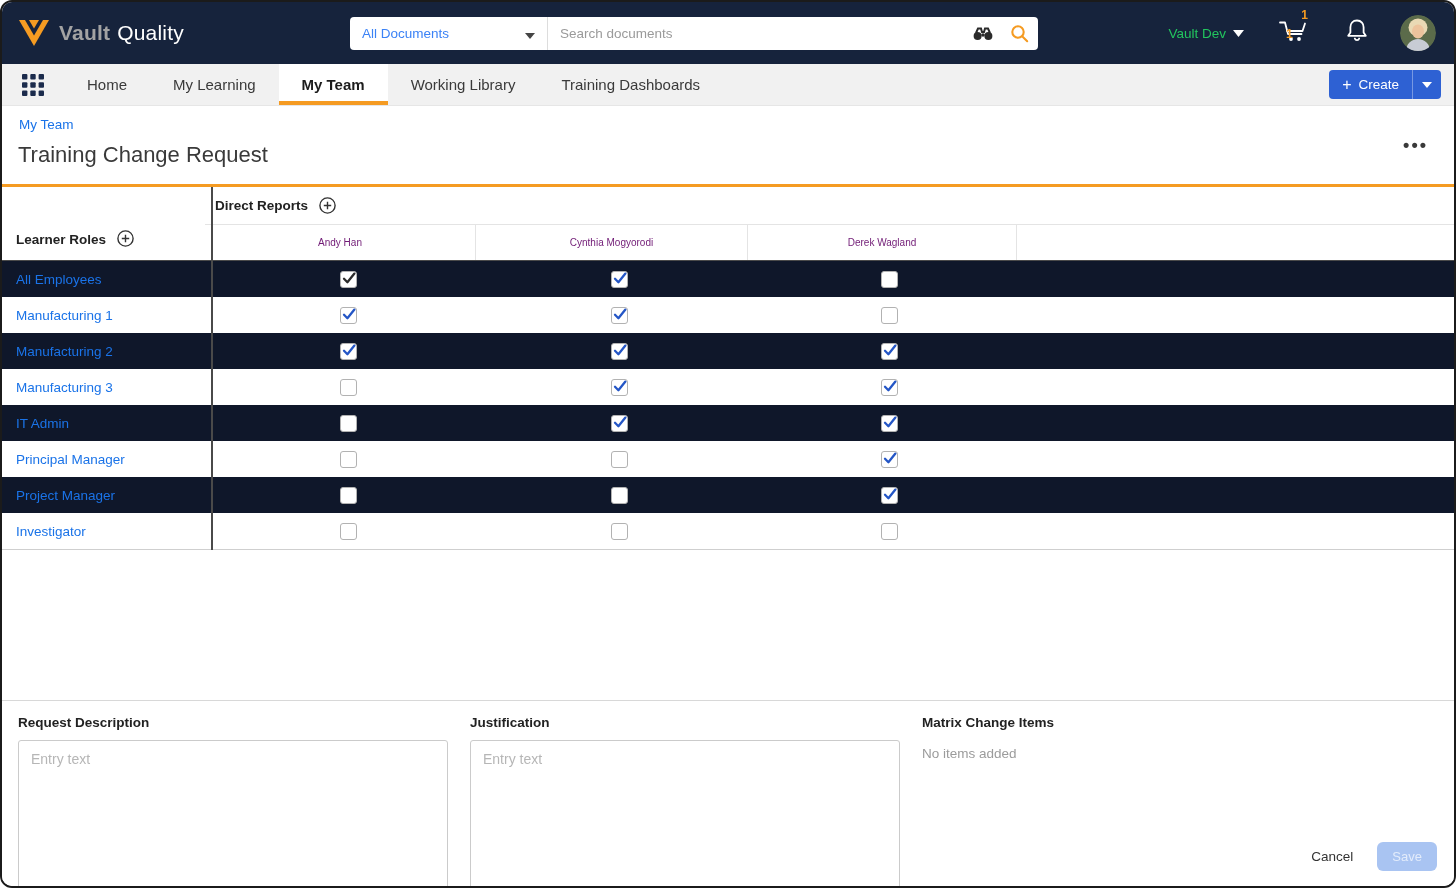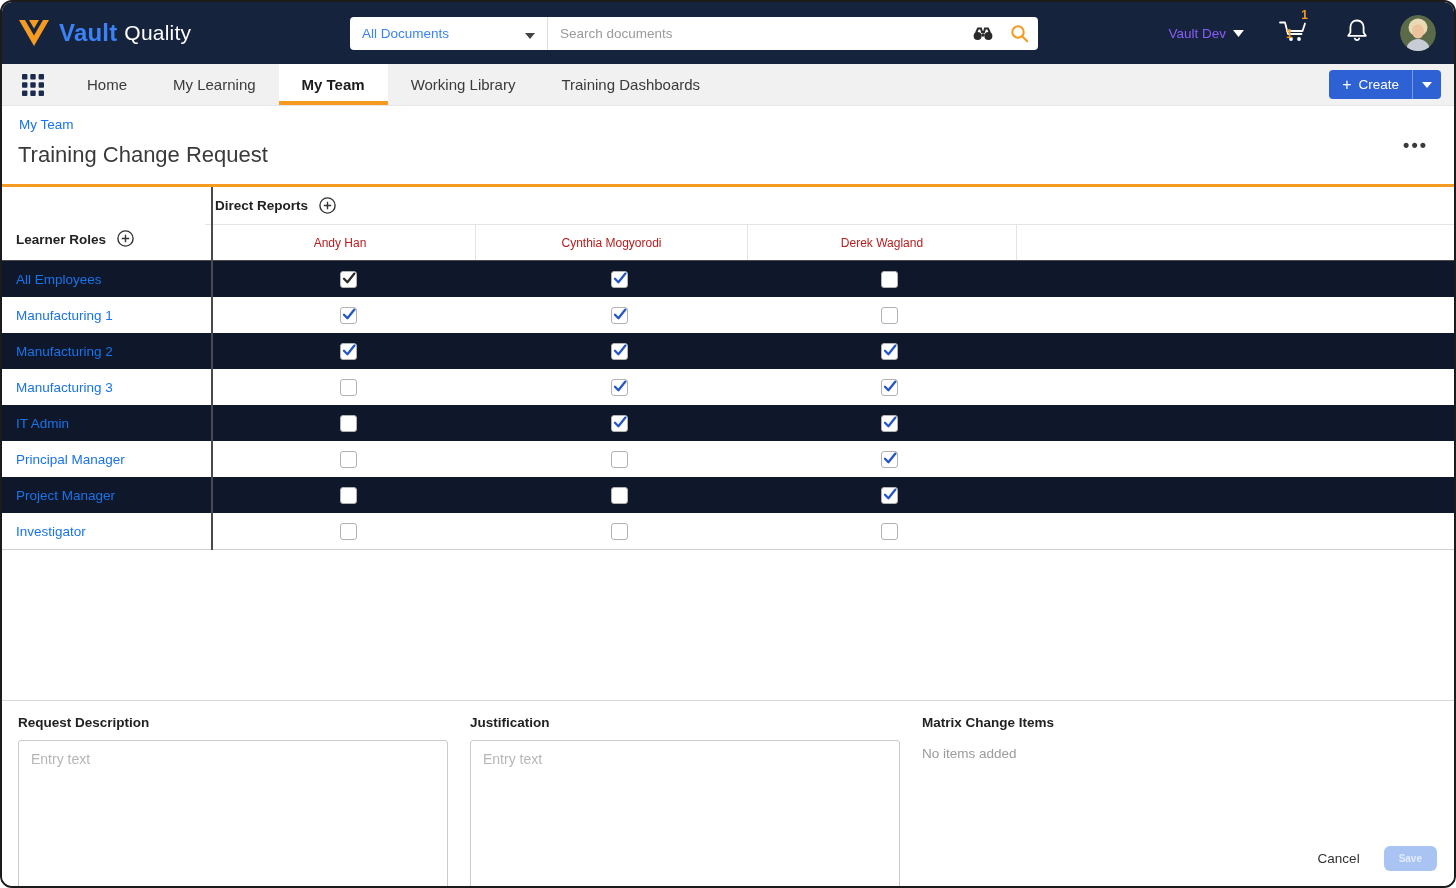--- a/index.html
+++ b/index.html
@@ -6,32 +6,32 @@
   body { font-family:"Liberation Sans", sans-serif; background:#ffffff; }
   .window {
     width:1456px; height:888px; border:2px solid #1b1b1b; border-radius:12px;
     overflow:hidden; display:flex; flex-direction:column; background:#fff;
   }
 
   
   .topbar { height:62px; background:#16233C; display:flex; align-items:center; position:relative; flex:0 0 auto; }
   .brand { display:flex; align-items:center; margin-left:16px; }
   .brand svg { display:block; }
-  .brand-bold { color:#3b82f6; font-size:24px; font-weight:700; margin-left:9px; letter-spacing:.2px;text-align:right; }
+  .brand-bold { color:#a3a3a3; font-size:21px; font-weight:700; margin-left:9px; letter-spacing:.2px;text-align:right; }
   .brand-light { color:#fff; font-size:21px; font-weight:400; margin-left:7px; letter-spacing:.2px; }
   .searchbar { position:absolute; left:348px; top:15px; width:688px; height:33px; background:#fff; border-radius:4px; display:flex; align-items:center; overflow:hidden; }
   .scope { width:198px; height:100%; display:flex; align-items:center; justify-content:space-between; padding:0 12px; border-right:1px solid #ddd; cursor:pointer; }
   .scope-label { font-size:13.5px; color:#3b82f6; }
   .search-input { flex:1; height:100%; border:none; outline:none; font-size:13.5px; color:#333; padding:0 12px; font-family:"Liberation Sans", sans-serif; }
   .search-input::placeholder { color:#9a9a9a; }
   .icon-btn { display:flex; align-items:center; justify-content:center; cursor:pointer; }
   .bino { width:34px; height:100%; }
   .mag { width:38px; height:100%; }
   .top-right { margin-left:auto; display:flex; align-items:center; margin-right:18px; }
-  .vault-sel { display:flex; align-items:center; color:#8b5cf6; font-size:13.5px; cursor:pointer; margin-right:34px; }
+  .vault-sel { display:flex; align-items:center; color:#22c55e; font-size:13.5px; cursor:pointer; margin-right:34px; }
   .vault-sel svg { margin-left:7px; }
   .cart-wrap { position:relative; margin-right:34px; cursor:pointer; }
   .cart-badge { position:absolute; top:-10px; right:2px; color:#F59B22; font-size:12px; font-weight:700; }
   .cart-inner { position:absolute; top:9px; left:8px; color:#F59B22; font-size:12px; font-weight:700; }
   .bell-wrap { margin-right:30px; cursor:pointer; }
   .avatar { width:36px; height:36px; border-radius:50%; overflow:hidden; cursor:pointer; }
 
   
   .tabbar { height:42px; background:#F1F1F1; display:flex; align-items:stretch; flex:0 0 auto; border-bottom:1px solid #E6E6E6; }
   .grid-btn { width:62px; display:flex; align-items:center; justify-content:center; cursor:pointer; }
@@ -55,21 +55,21 @@
   
   .matrix { position:relative; flex:0 0 auto; background:#fff; }
   .vsep { position:absolute; left:209px; top:0; bottom:0; width:2px; background:#4A4A4A; z-index:5; }
   .m-head { display:flex; border-bottom:1px solid #4A4A4A; height:74px; }
   .lr-cell { width:203px; display:flex; align-items:flex-end; padding:0 0 13px 14px; }
   .axis-label { font-size:13.5px; font-weight:700; color:#222; }
   .plus-circle { margin-left:11px; cursor:pointer; display:inline-flex; }
   .m-head-right { flex:1; display:flex; flex-direction:column; }
   .dr-row { height:38px; display:flex; align-items:center; padding-left:10px; }
   .names-row { height:36px; display:flex; border-top:1px solid #E4E4E4; }
-  .name-cell { display:flex; align-items:center; justify-content:center; font-size:12px; color:#b91c1c; border-left:1px solid #E4E4E4; }
+  .name-cell { display:flex; align-items:center; justify-content:center; font-size:10px; color:#701a75; border-left:1px solid #E4E4E4; }
   .name-cell.first { border-left:none; }
   .name-filler { flex:1; border-left:1px solid #E4E4E4; }
   .c0 { width:270px; } .c1 { width:272px; } .c2 { width:269px; }
   .m-body { border-bottom:1px solid #CFCFCF; }
   .m-row { display:flex; height:36px; align-items:center; }
   .m-row.stripe { background:#0f172a; }
   .label-cell { width:211px; padding-left:14px; font-size:13.5px; color:#1A73E8; cursor:pointer; }
   .cb-cell { display:flex; align-items:center; justify-content:center; }
   .row-filler { flex:1; }
   .cb { width:17px; height:17px; border:1.5px solid #B2B2B2; border-radius:3px; background:#fff; display:flex; align-items:center; justify-content:center; cursor:pointer; }
@@ -84,21 +84,21 @@
   .f-col { position:absolute; top:14px; }
   .f-col1 { left:16px; width:430px; }
   .f-col2 { left:468px; width:430px; }
   .f-col3 { left:920px; right:16px; }
   .f-label { font-size:13.5px; font-weight:700; color:#222; margin-bottom:10px; }
   .f-text { width:100%; height:159px; border:1px solid #CBCBCB; border-radius:3px; resize:none; padding:10px 12px; font-size:14px; color:#333; font-family:"Liberation Sans", sans-serif; outline:none; }
   .f-text::placeholder { color:#B6B6B6; }
   .f-empty { font-size:13.5px; color:#9B9B9B; margin-top:16px; }
   .f-actions { position:absolute; right:17px; bottom:15px; display:flex; align-items:center; }
   .cancel-btn { font-size:13.5px; color:#333; cursor:pointer; margin-right:24px; background:none; border:none; font-family:"Liberation Sans", sans-serif; }
-  .save-btn { background:#A9C4F2; color:#E3ECFB; font-size:10px; border:none; border-radius:6px; padding:7px 15px; font-family:"Liberation Sans", sans-serif; cursor:default;font-weight:bold; }
+  .save-btn { background:#A9C4F2; color:#E3ECFB; font-size:13px; border:none; border-radius:6px; padding:7px 15px; font-family:"Liberation Sans", sans-serif; cursor:default; }
 </style>
 </head>
 <body>
 
 <div class="window">
 
   <div class="topbar">
     <div class="brand">
       <span>
         <svg width="32" height="28" viewBox="0 0 32 28">

